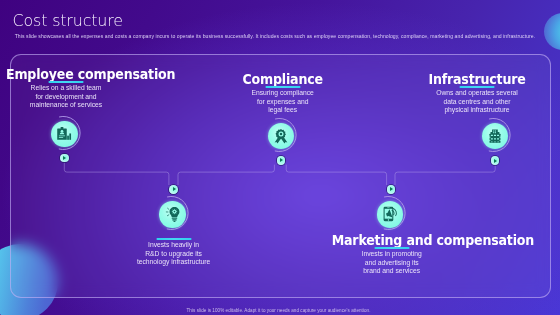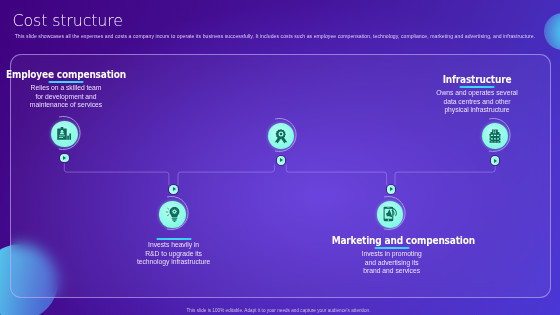--- a/index.html
+++ b/index.html
@@ -26,21 +26,21 @@
 
   h1{position:absolute;left:12.5px;top:10.6px;margin:0;
      font-size:15.9px;font-weight:300;letter-spacing:-0.15px;color:#f4eefc;
      font-family:"DejaVu Sans",sans-serif;}
   .subtitle{position:absolute;left:14.7px;top:34.2px;width:540px;margin:0;
      font-size:5.1px;line-height:5.6px;color:#ddd2f6;font-weight:400;letter-spacing:0.06px;white-space:nowrap;}
   .footer{position:absolute;left:0;top:308.2px;width:557px;text-align:center;
      font-size:4.55px;color:#c9b9ea;letter-spacing:0.06px;white-space:nowrap;}
 
   .node{position:absolute;text-align:center;}
-  .node .ttl{font-size:10px;font-weight:700;color:#ffffff;letter-spacing:-0.18px;
+  .node .ttl{font-size:14px;font-weight:700;color:#ffffff;letter-spacing:-0.18px;
      font-family:"DejaVu Sans Condensed","DejaVu Sans",sans-serif;white-space:nowrap;line-height:9px;}
   .ruleWrap{position:relative;height:2px;margin-top:2.4px;}
   .rule{position:absolute;left:50%;transform:translateX(-50%);height:1.5px;width:35px;border-radius:.8px;
      background:linear-gradient(90deg,#2fd1ee 0%,#45d9f2 50%,#2fcfee 100%);}
   .dash{position:absolute;left:50%;transform:translateX(-50%);top:0.3px;height:0.8px;width:65px;
      background:linear-gradient(90deg,rgba(196,182,242,0) 0%,rgba(196,182,242,.50) 15%,rgba(196,182,242,.50) 85%,rgba(196,182,242,0) 100%);}
   .node .body{margin-top:0.8px;font-size:6.75px;line-height:8.45px;color:#e9e1f8;font-weight:400;letter-spacing:-0.02px;}
   .node .body .ln{display:block;white-space:nowrap;}
 
   .iconwrap{position:absolute;width:34px;height:34px;}
@@ -104,20 +104,32 @@
         <div class="dash"></div>
         <div class="rule"></div>
       </div>
     <div class="body">
         <span class="ln">Relies on a skilled team</span>
         <span class="ln">for development and</span>
         <span class="ln">maintenance  of services</span>
       </div>
   </div>
 
+  <div class="node n2">
+    <div class="ttl">Compliance</div>
+    <div class="ruleWrap">
+        <div class="dash"></div>
+        <div class="rule"></div>
+      </div>
+    <div class="body">
+        <span class="ln">Ensuring compliance</span>
+        <span class="ln">for expenses and</span>
+        <span class="ln">legal fees</span>
+      </div>
+  </div>
 
   <div class="node n3">
     <div class="ttl">Infrastructure</div>
     <div class="ruleWrap">
         <div class="dash"></div>
         <div class="rule"></div>
       </div>
     <div class="body">
         <span class="ln">Owns and operates several</span>
         <span class="ln">data centres and other</span>

